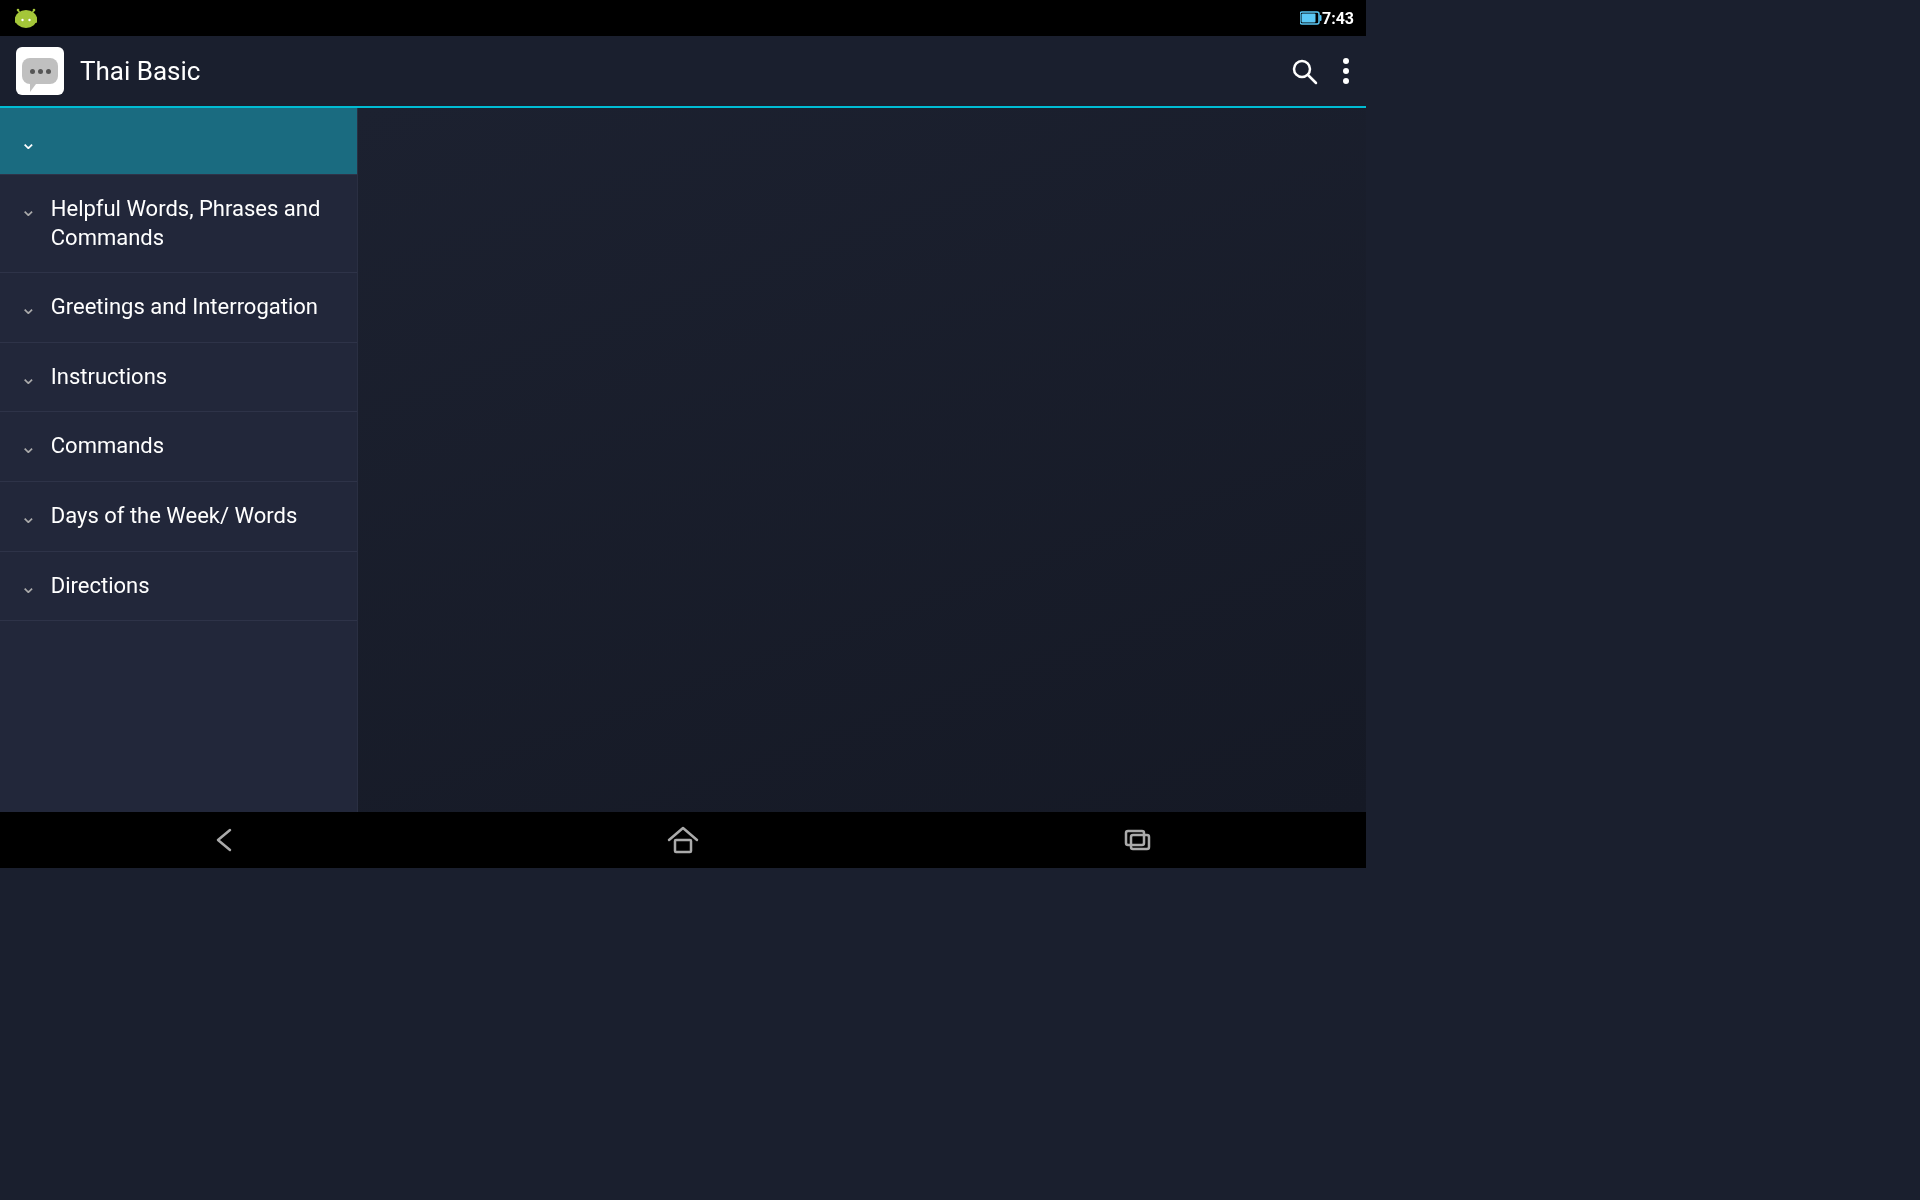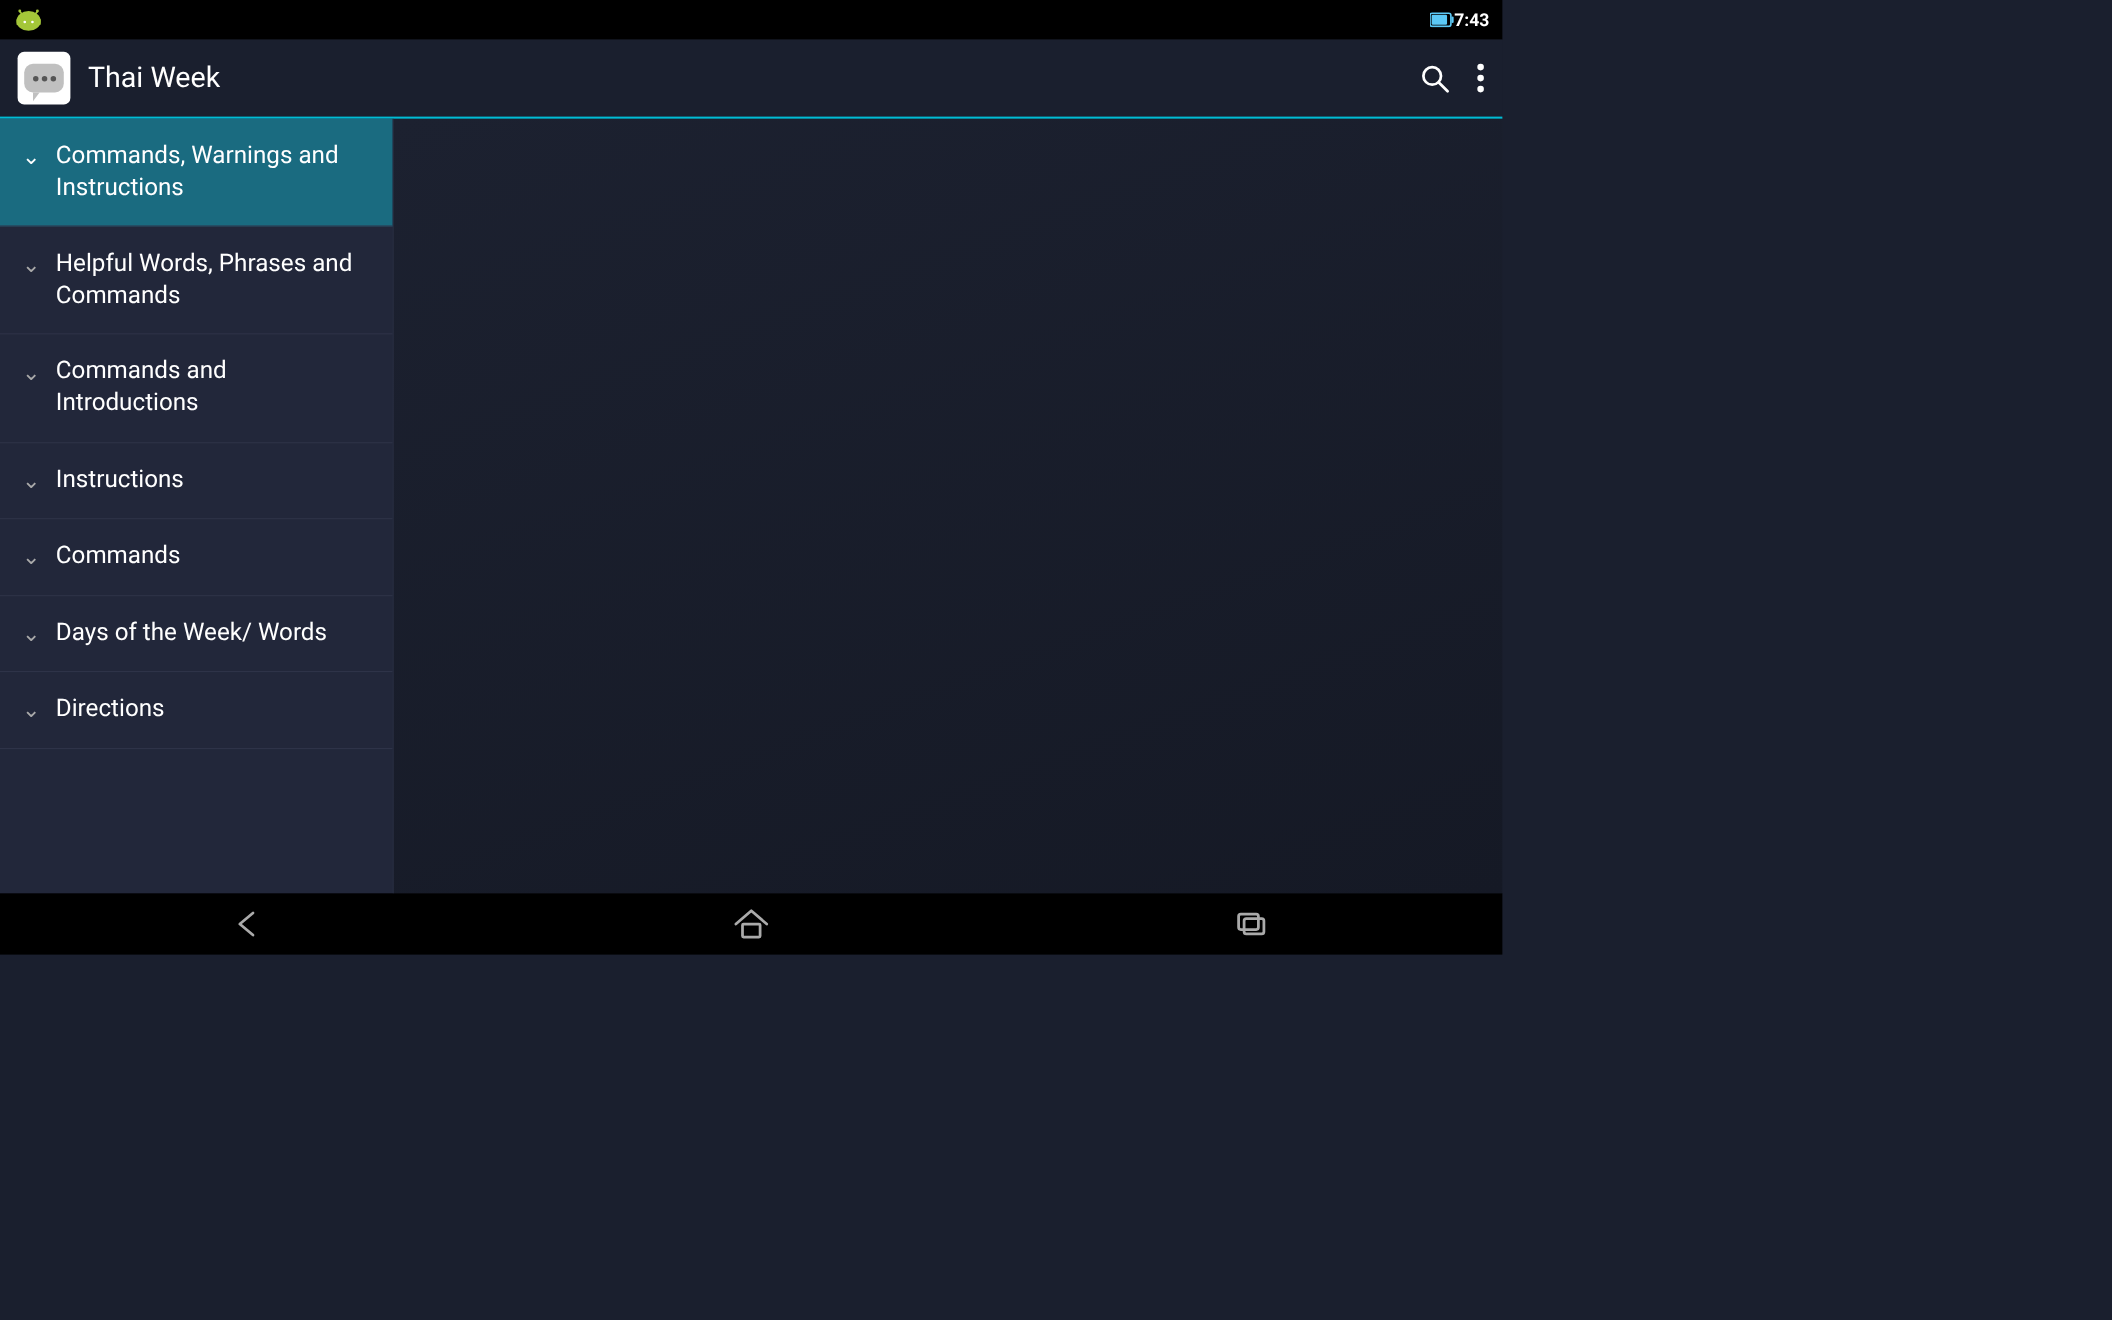--- a/index.html
+++ b/index.html
@@ -247,21 +247,21 @@
 <div class="toolbar">
   <div class="app-icon">
     <div class="speech-bubble">
       <div class="speech-dots">
         <div class="speech-dot"></div>
         <div class="speech-dot"></div>
         <div class="speech-dot"></div>
       </div>
     </div>
   </div>
-  <span class="app-title">Thai Week</span>
+  <span class="app-title">Thai Basic</span>
   <div class="toolbar-icons">
     <div class="icon-btn">
       <svg width="28" height="28" viewBox="0 0 28 28" fill="none">
         <circle cx="12" cy="12" r="8" stroke="#ffffff" stroke-width="2.5" fill="none"></circle>
         <line x1="18" y1="18" x2="26" y2="26" stroke="#ffffff" stroke-width="2.5" stroke-linecap="round"></line>
       </svg>
     </div>
     <div class="icon-btn">
       <svg width="8" height="28" viewBox="0 0 8 28" fill="none">
         <circle cx="4" cy="4" r="3" fill="#ffffff"></circle>
@@ -271,31 +271,30 @@
     </div>
   </div>
 </div>
 
 <div class="main-content">
 
   <div class="sidebar">
 
     <div class="nav-item active">
       <span class="chevron">⌄</span>
-      <span class="nav-label">Commands, Warnings and Instructions</span>
     </div>
 
     <div class="nav-item">
       <span class="chevron">⌄</span>
       <span class="nav-label">Helpful Words, Phrases and Commands</span>
     </div>
 
     <div class="nav-item">
       <span class="chevron">⌄</span>
-      <span class="nav-label">Commands and Introductions</span>
+      <span class="nav-label">Greetings and Interrogation</span>
     </div>
 
     <div class="nav-item">
       <span class="chevron">⌄</span>
       <span class="nav-label">Instructions</span>
     </div>
 
     <div class="nav-item">
       <span class="chevron">⌄</span>
       <span class="nav-label">Commands</span>

